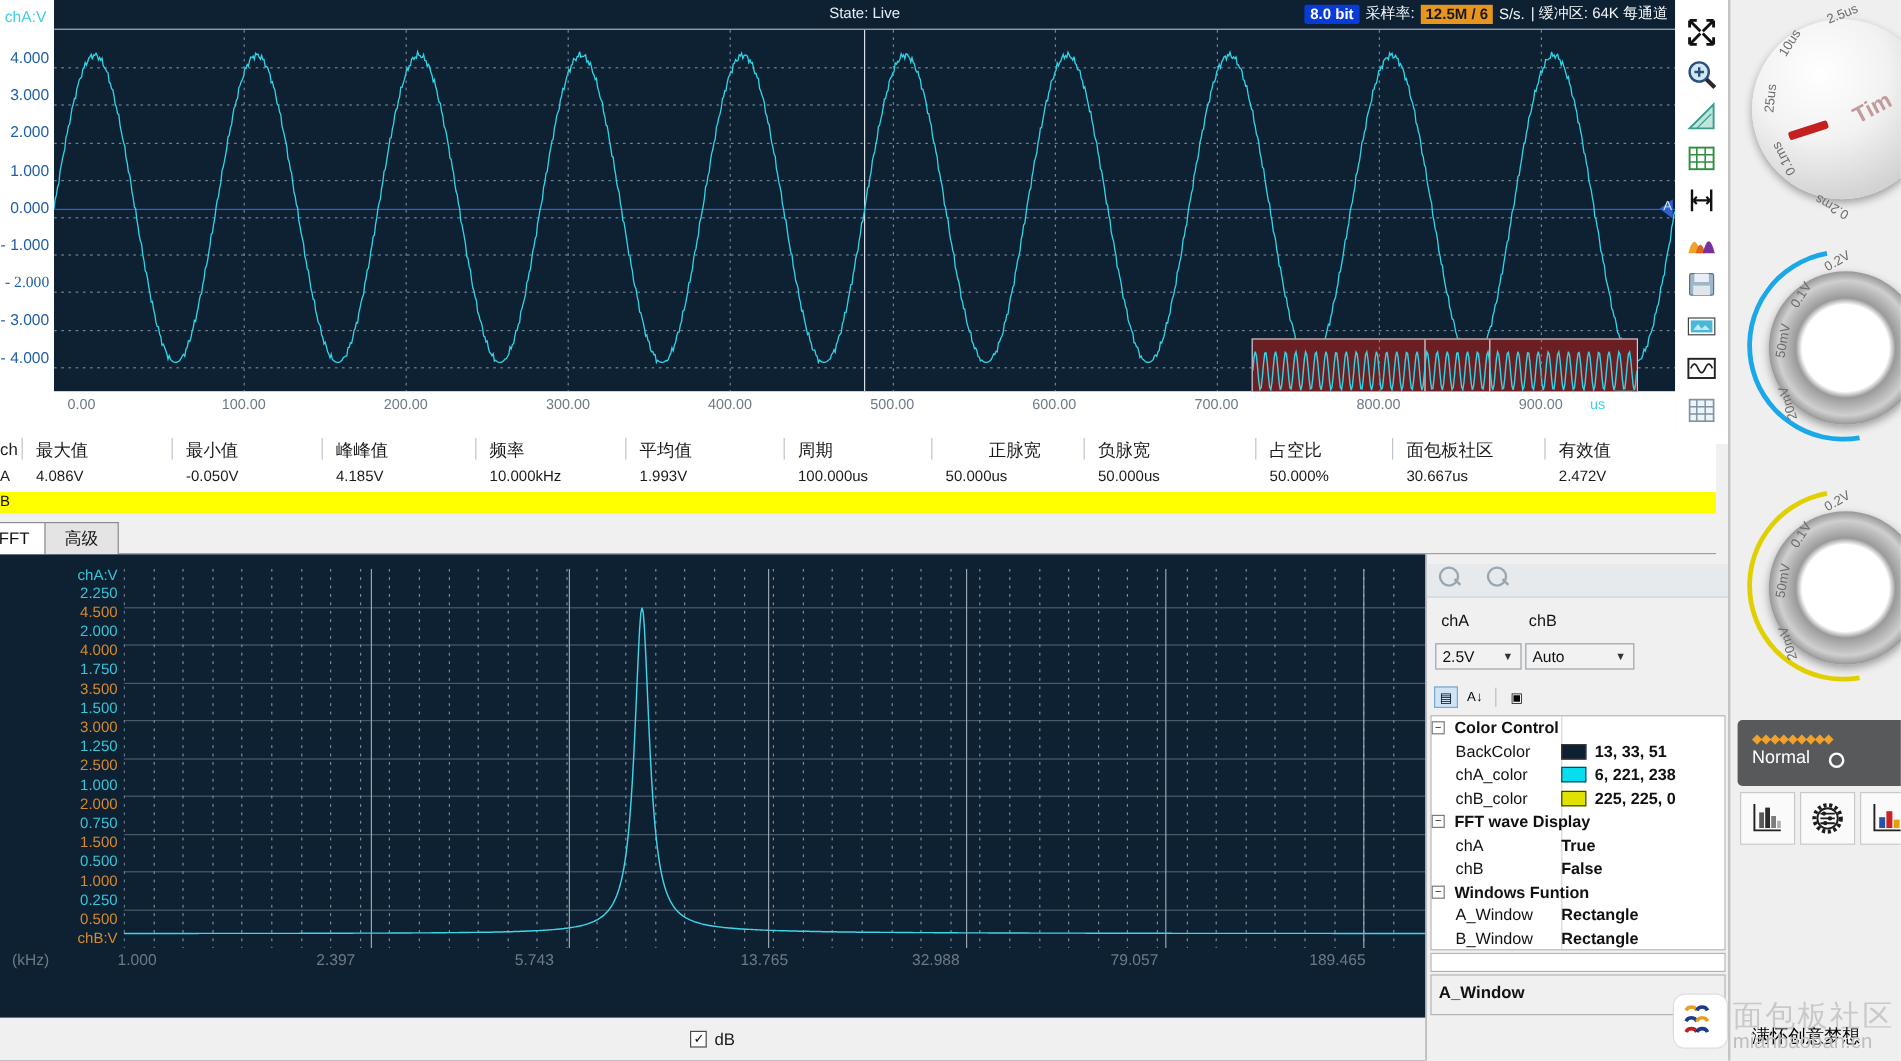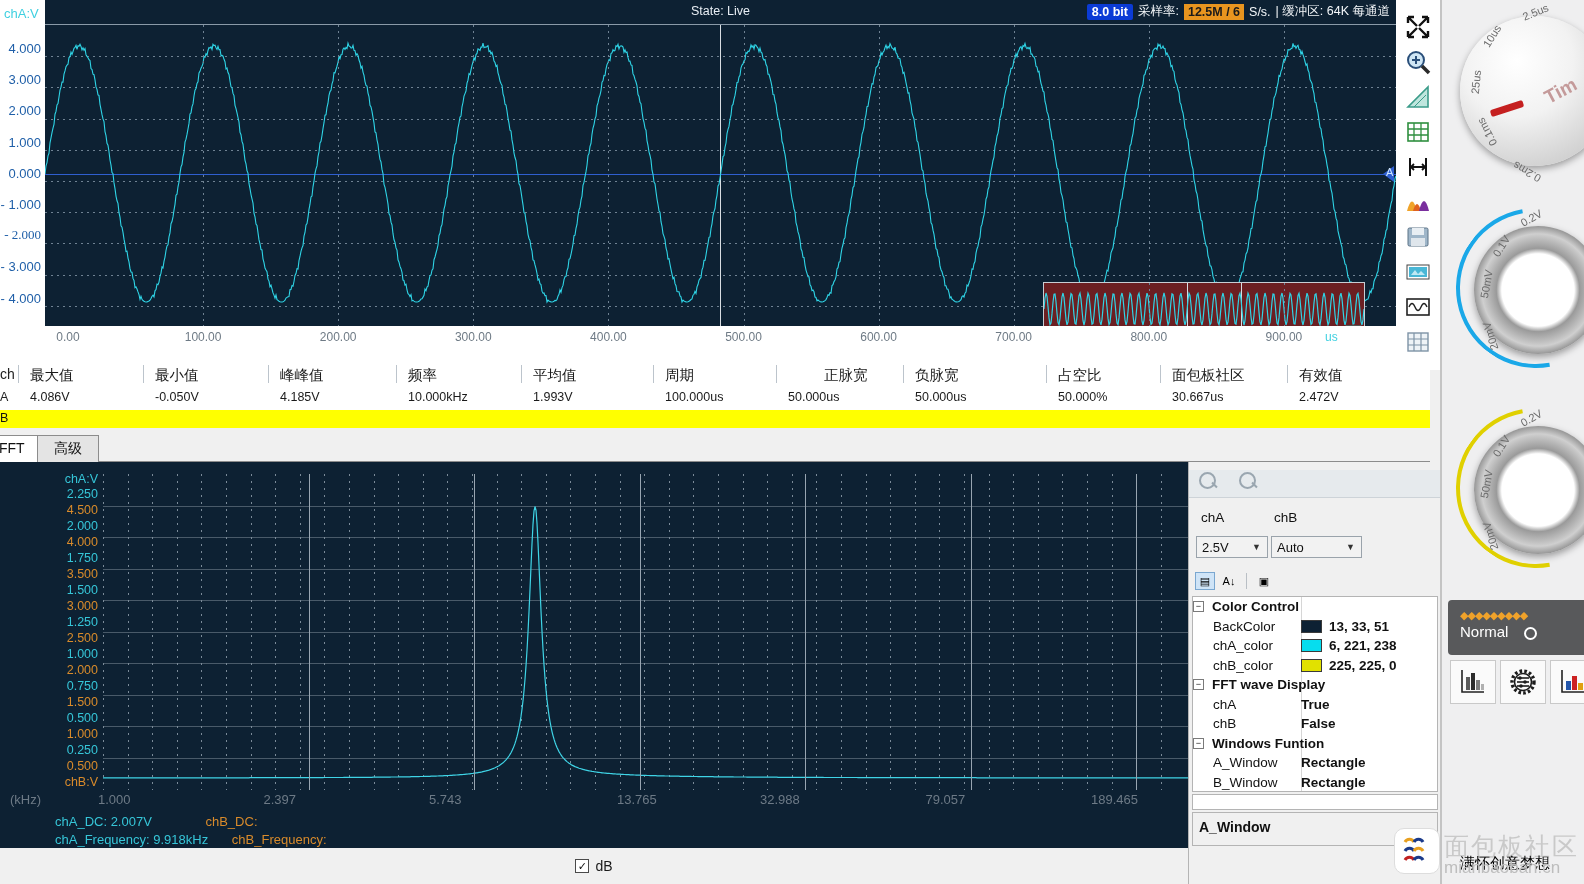--- a/index.html
+++ b/index.html
@@ -370,26 +370,20 @@
   <div id="fft-xlabels">
         <div style="left: 98px;">1.000</div>
         <div style="left: 263.5px;">2.397</div>
         <div style="left: 429px;">5.743</div>
         <div style="left: 617px;">13.765</div>
         <div style="left: 760px;">32.988</div>
         <div style="left: 925.5px;">79.057</div>
         <div style="left: 1091px;">189.465</div>
         <div style="left: 10px; color: rgb(109, 122, 134);">(kHz)</div>
       </div>
-  <div id="fft-readouts">
-    <div><span class="ra">chA_DC: 2.007V</span>
-         <span class="rb" style="display:inline-block;width:200px;margin-left:50px">chB_DC:</span></div>
-    <div style="margin-top:3px"><span class="ra">chA_Frequency: 9.918kHz</span>
-         <span class="rb" style="display:inline-block;margin-left:20px">chB_Frequency:</span></div>
-  </div>
 </div>
 
 <div id="db-row">
   <div id="db-box">✓</div>
   <div id="db-label">dB</div>
 </div>
 
 <div id="prop-panel">
   <div id="prop-toolbar">
     <span class="magn" style="left:10px"></span>

